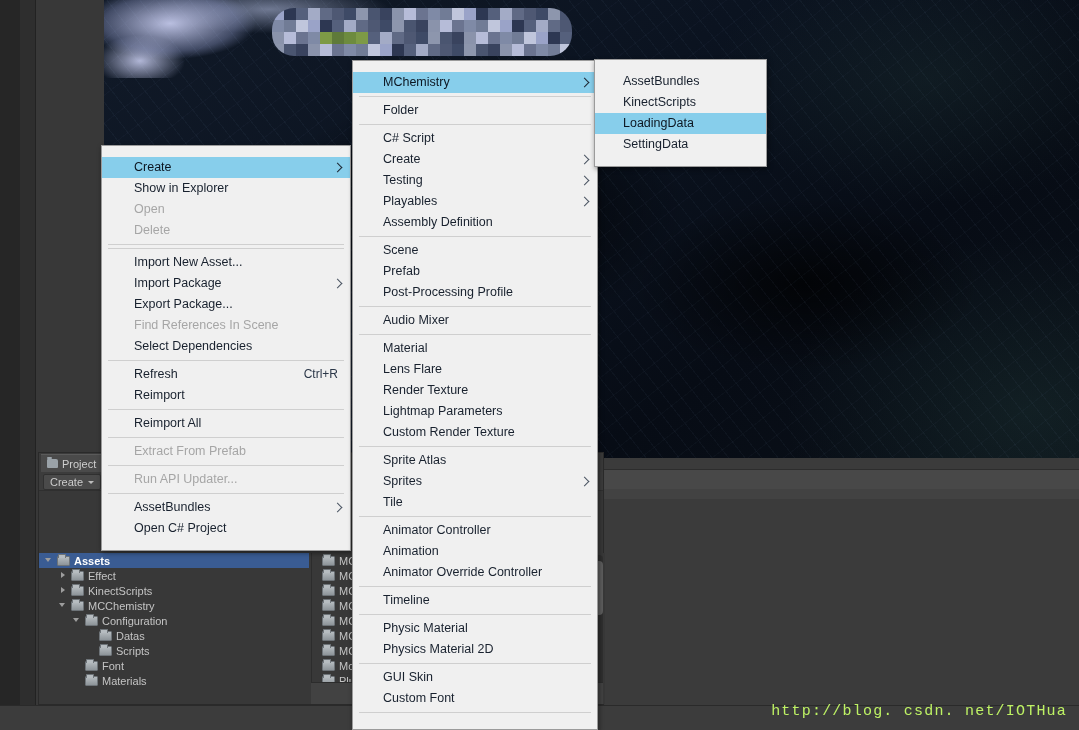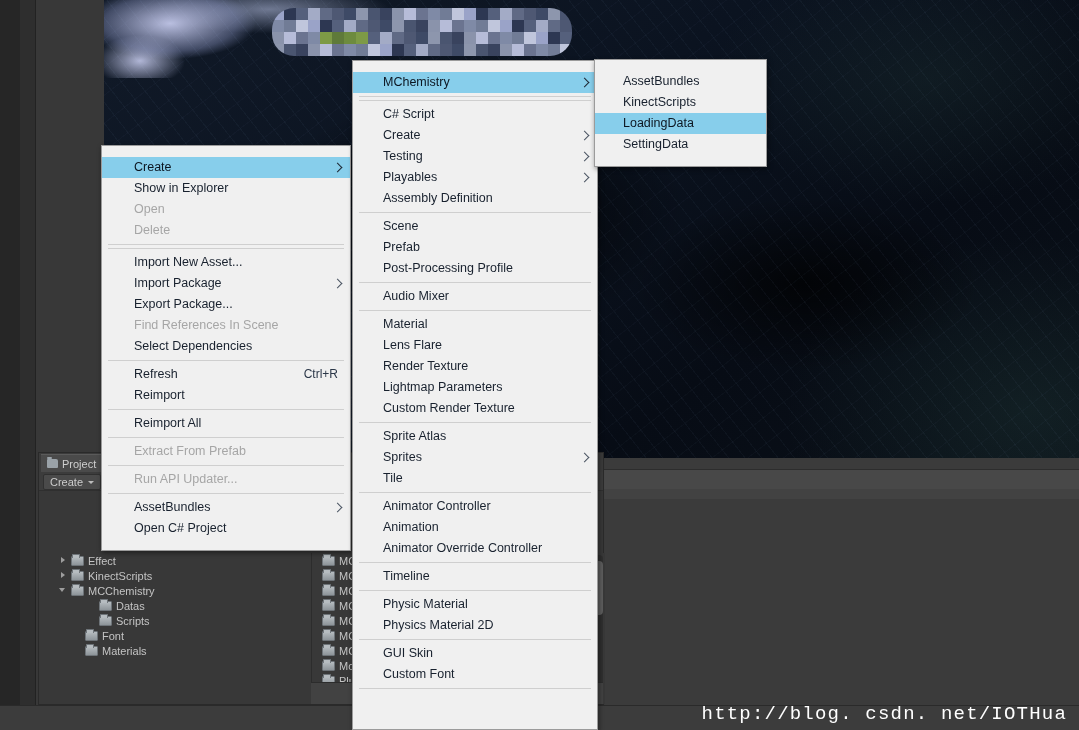--- a/index.html
+++ b/index.html
@@ -76,21 +76,21 @@
   .rpanel-top { position:absolute; left:604px; top:458px; width:475px; height:16px; background:#3b3b3b; }
   .rpanel-toolbar { position:absolute; left:604px; top:469px; width:475px; height:20px; background:#484848; border-top:1px solid #2d2d2d; }
   .rpanel-body { position:absolute; left:604px; top:489px; width:475px; height:216px; background:#3b3b3b; border-top:1px solid #2d2d2d; }
   .rpanel-strip { position:absolute; left:604px; top:489px; width:475px; height:10px; background:#424242; }
 
   
   .statusbar { position:absolute; left:0; top:705px; width:1079px; height:25px; background:#3c3c3c; border-top:1px solid #2a2a2a; }
   .watermark {
     position:absolute; right:12px; top:703px;
     font-family: "Liberation Mono", monospace;
-    font-size: 19px; letter-spacing: 1.2px; color:#ffffff;
+    font-size: 15px; letter-spacing: 1.2px; color:#bef264;
   }
 
   
   .project-window { position:absolute; left:38px; top:452px; width:566px; height:253px; background:#383838; border:1px solid #2a2a2a; }
   .project-tabbar { position:absolute; left:0; top:0; width:100%; height:19px; background:#3b3b3b; }
   .project-tab {
     position:absolute; left:2px; top:1px; height:18px; padding:0 10px 0 6px;
     background:#4a4a4a; border-top:1px solid #5a5a5a;
     display:flex; align-items:center; gap:4px;
     color:#cfcfcf; font-size:11px; white-space:nowrap;
@@ -330,34 +330,44 @@
           <span class="fav-icon"></span>
           <span>All</span>
         </div>
         <div class="fav-row" style="top: 33px;">
           <span class="fav-icon"></span>
           <span>All</span>
         </div>
       </div>
 
     <div class="tree-pane" id="treeLeft">
+        <div class="tree-row sel" style="padding-left: 6px;">
+          <span class="arrow open"></span>
+          <span class="folder" style="margin-left: 3px;"></span>
+          <span>Assets</span>
+        </div>
         <div class="tree-row" style="padding-left: 20px;">
           <span class="arrow closed"></span>
           <span class="folder" style="margin-left: 3px;"></span>
           <span>Effect</span>
         </div>
         <div class="tree-row" style="padding-left: 20px;">
           <span class="arrow closed"></span>
           <span class="folder" style="margin-left: 3px;"></span>
           <span>KinectScripts</span>
         </div>
         <div class="tree-row" style="padding-left: 20px;">
           <span class="arrow open"></span>
           <span class="folder" style="margin-left: 3px;"></span>
           <span>MCChemistry</span>
+        </div>
+        <div class="tree-row" style="padding-left: 34px;">
+          <span class="arrow open"></span>
+          <span class="folder" style="margin-left: 3px;"></span>
+          <span>Configuration</span>
         </div>
         <div class="tree-row" style="padding-left: 48px;">
           <span class="arrow none"></span>
           <span class="folder" style="margin-left: 3px;"></span>
           <span>Datas</span>
         </div>
         <div class="tree-row" style="padding-left: 48px;">
           <span class="arrow none"></span>
           <span class="folder" style="margin-left: 3px;"></span>
           <span>Scripts</span>
@@ -447,20 +457,21 @@
       <div class="menu-item disabled"><span>Extract From Prefab</span></div>
       <div class="menu-sep"></div>
       <div class="menu-item disabled"><span>Run API Updater...</span></div>
       <div class="menu-sep"></div>
       <div class="menu-item"><span>AssetBundles</span><span class="submark"></span></div>
       <div class="menu-item"><span>Open C# Project</span></div>
     </div>
   <div class="menu menu-clip" id="menu-create" style="height: 670px;">
       <div class="menu-item hl"><span>MChemistry</span><span class="submark"></span></div>
       <div class="menu-sep"></div>
+      <div class="menu-item"><span>Folder</span></div>
       <div class="menu-sep"></div>
       <div class="menu-item"><span>C# Script</span></div>
       <div class="menu-item"><span>Create</span><span class="submark"></span></div>
       <div class="menu-item"><span>Testing</span><span class="submark"></span></div>
       <div class="menu-item"><span>Playables</span><span class="submark"></span></div>
       <div class="menu-item"><span>Assembly Definition</span></div>
       <div class="menu-sep"></div>
       <div class="menu-item"><span>Scene</span></div>
       <div class="menu-item"><span>Prefab</span></div>
       <div class="menu-item"><span>Post-Processing Profile</span></div>

